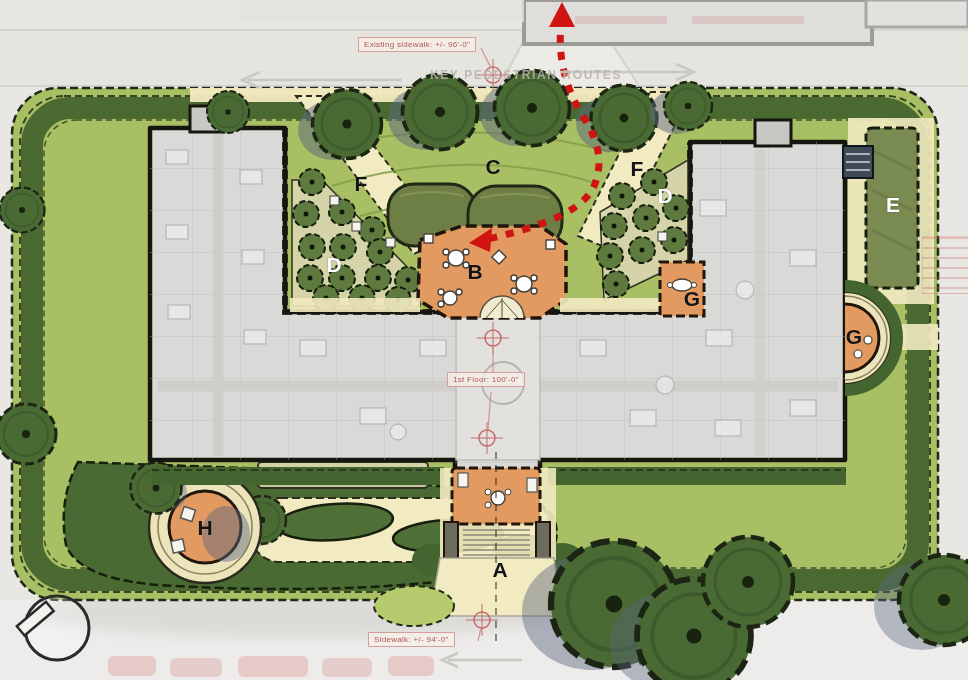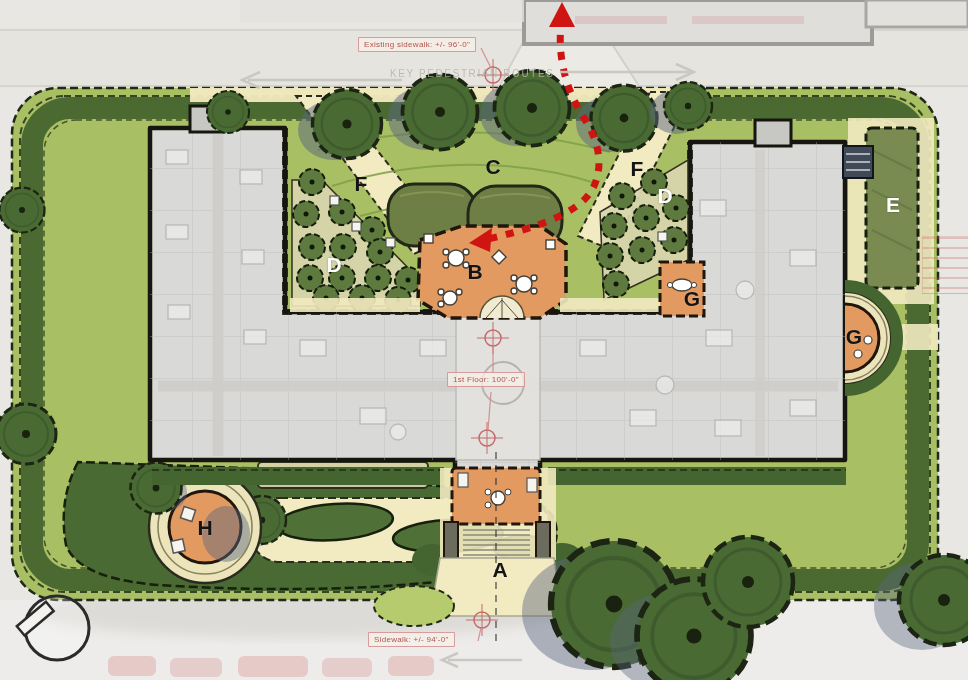--- a/index.html
+++ b/index.html
@@ -13,22 +13,22 @@
     font-weight:bold;font-size:21px;color:#141414;
     text-shadow:0 0 2px rgba(255,255,255,.25);pointer-events:none;
   }
   .area-label.light{color:#fff;text-shadow:0 0 2px rgba(0,0,0,.4);}
   .anno-box{
     position:absolute;font-size:8px;color:#b2544e;letter-spacing:.3px;
     background:rgba(247,240,232,.75);border:1px solid rgba(205,130,130,.75);
     padding:2px 5px;white-space:nowrap;border-radius:1px;
   }
   .road-text{
-    position:absolute;font-size:10px;color:#b7b3ac;letter-spacing:1.6px;
-    font-weight:normal;opacity:.85;white-space:nowrap;
+    position:absolute;font-size:12px;color:#b7b3ac;letter-spacing:1.6px;
+    font-weight:bold;opacity:.85;white-space:nowrap;margin-left:40px;
   }
   .cropped-anno{
     position:absolute;width:46px;height:56px;opacity:.75;
     border:1px solid rgba(207,130,130,.4);background:
       repeating-linear-gradient(180deg,rgba(198,92,92,.38) 0 2px,rgba(0,0,0,0) 2px 10px);
   }
 </style>
 </head>
 <body>
 

